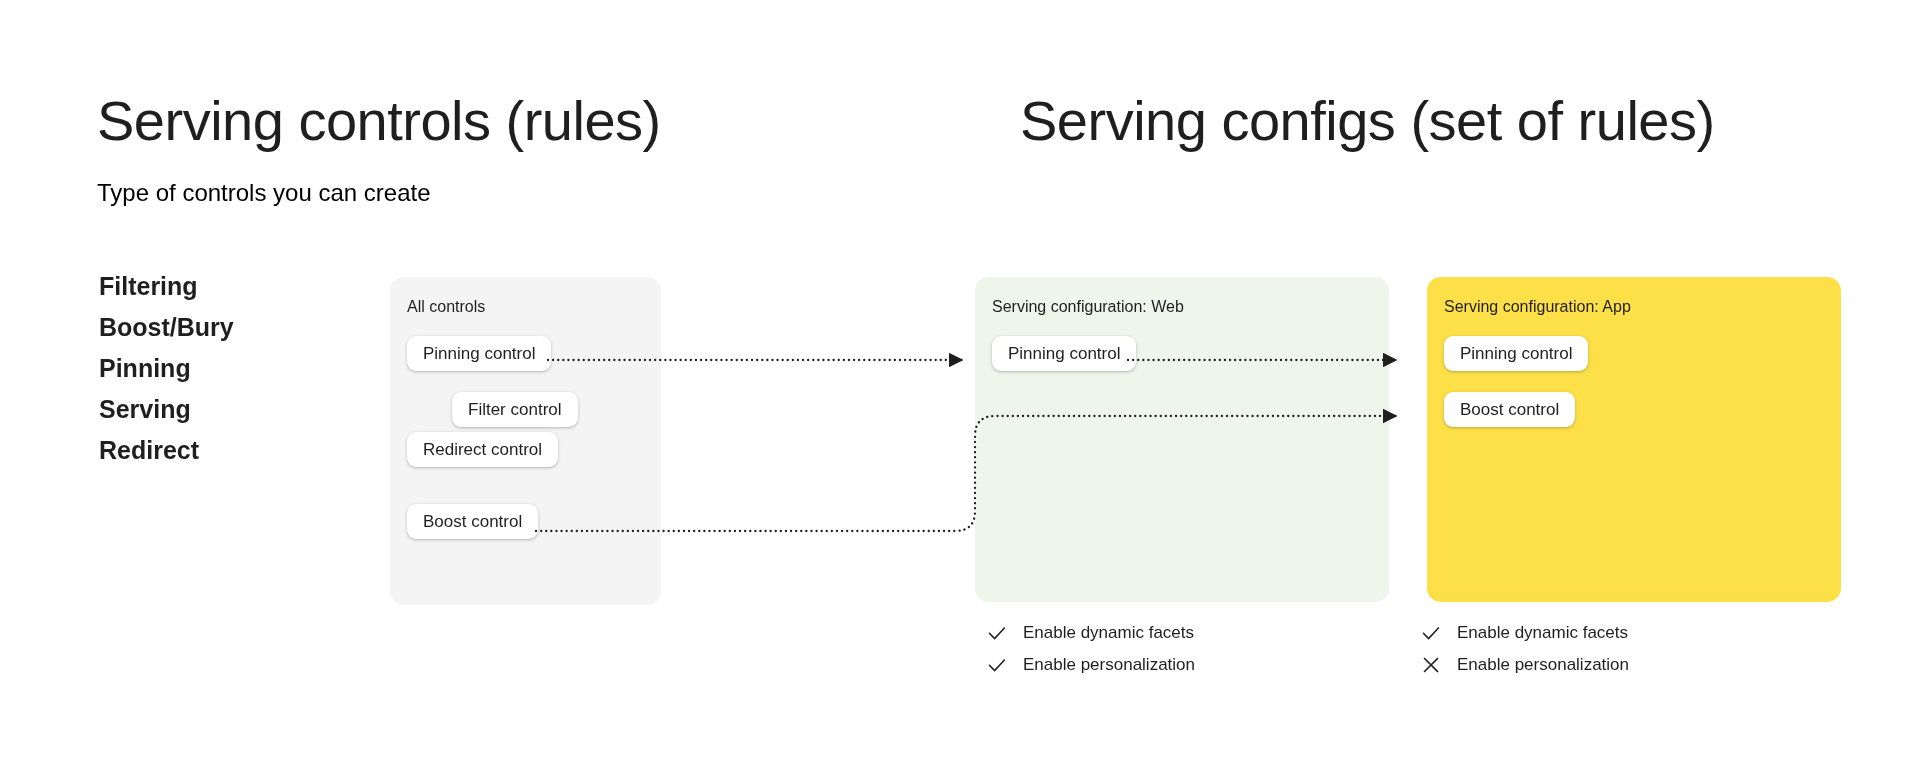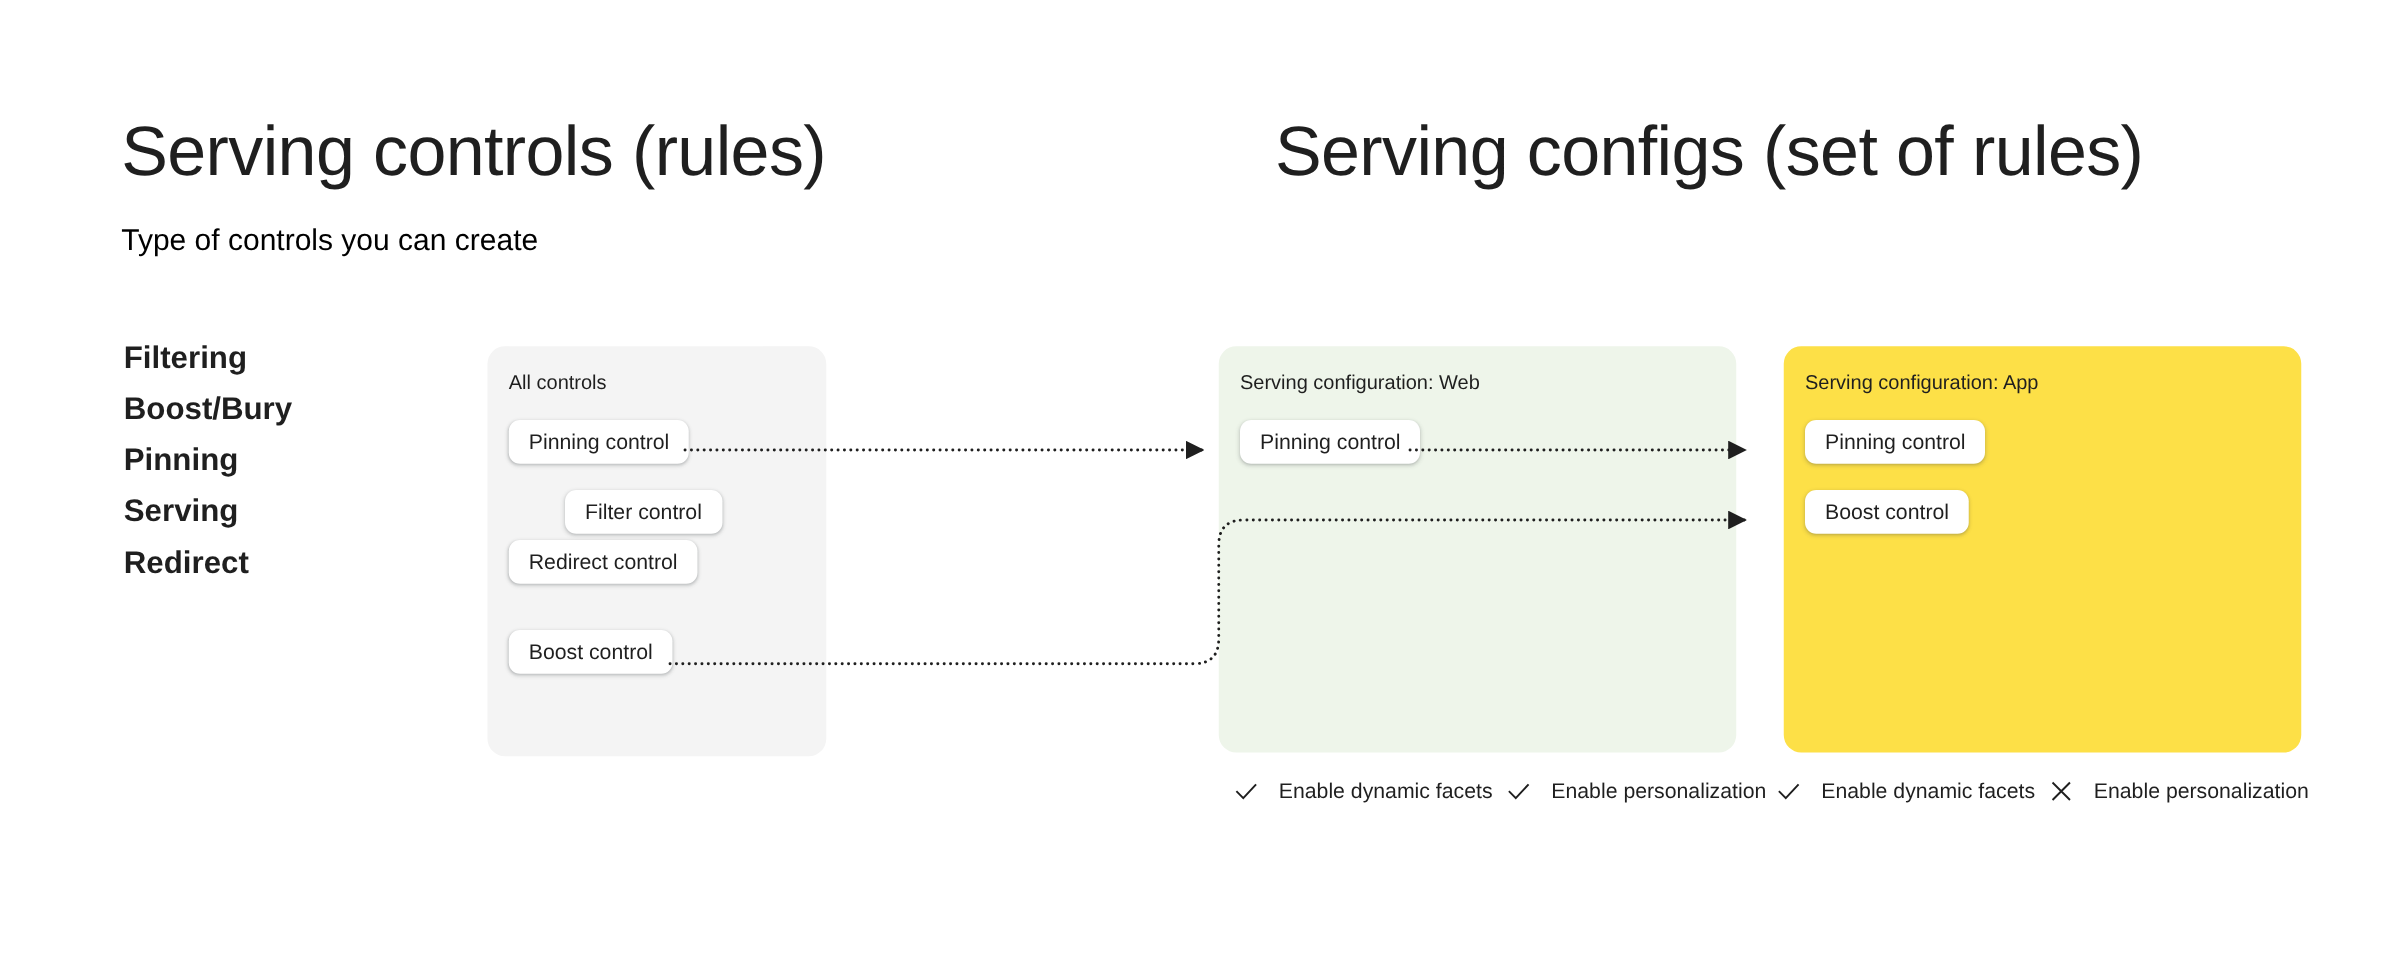--- a/index.html
+++ b/index.html
@@ -120,21 +120,21 @@
   #pill-web-0 { left: 17px; top: 59px; }
 
   
   #pill-app-0 { left: 17px; top: 59px;  }
   #pill-app-1 { left: 17px; top: 115px; }
 
   
   .options {
     position: absolute;
     display: flex;
-    flex-direction: row;
+    flex-direction: column;
     gap: 10px;
   }
   #options-web { left: 986px;  top: 622px; }
   #options-app { left: 1420px; top: 622px; }
 
   .option-row {
     display: flex;
     align-items: center;
     height: 22px;
   }

